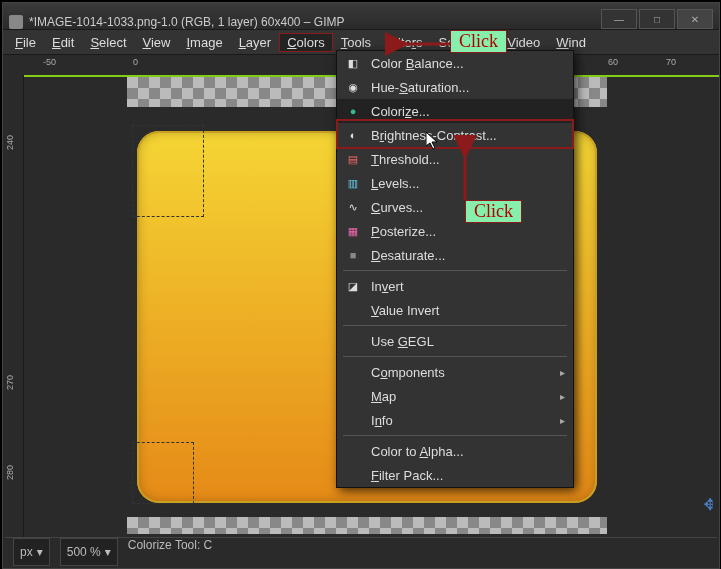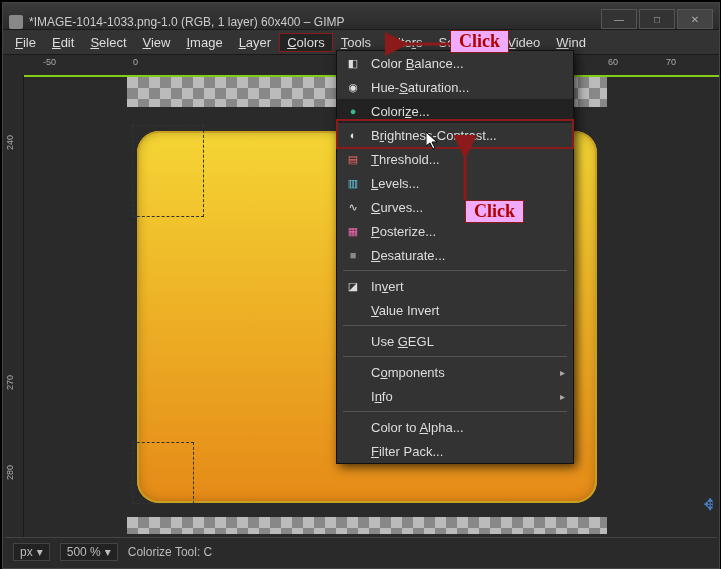--- a/index.html
+++ b/index.html
@@ -19,30 +19,30 @@
 .ruler-v{width:20px;background:#2a2a2a;border-right:1px solid #1a1a1a;position:absolute;left:0;top:72px;bottom:30px;font-size:9px;color:#aaa}
 .ruler-v span{position:absolute;left:2px;writing-mode:vertical-rl;transform:rotate(180deg)}
 .canvas-area{position:absolute;left:24px;top:74px;right:6px;bottom:34px;background:#2a2a2a;overflow:hidden}
 .checker{position:absolute;background:repeating-conic-gradient(#888 0 25%,#bbb 0 50%) 0 0/22px 22px}
 .img-top{left:100px;top:0;width:480px;height:30px}
 .img-bottom{left:100px;top:440px;width:480px;height:30px}
 .gradient{position:absolute;left:110px;top:54px;width:460px;height:372px;background:linear-gradient(#f5d534,#e58a17);border-radius:22px;box-shadow:inset 0 0 0 2px #caa020,inset 0 0 12px rgba(0,0,0,.3)}
 .sel-box{position:absolute;border:1px dashed #333}
 .sel1{left:105px;top:48px;width:70px;height:90px}
 .sel2{left:105px;top:365px;width:60px;height:60px}
-.statusbar{position:absolute;left:2px;right:2px;bottom:2px;height:28px;background:#2a2a2a;border-top:1px solid #444;display:flex;align-items:center;gap:10px;padding:0 8px;font-size:12px;color:#bbb}
+.statusbar{position:absolute;left:2px;right:2px;bottom:2px;height:28px;background:#2a2a2a;border-top:1px solid #444;display:flex;gap:10px;padding:0 8px;font-size:12px;color:#bbb}
 .stat-box{background:#222;border:1px solid #444;padding:1px 6px;display:flex;align-items:center;gap:4px}
 .dropdown{position:absolute;left:336px;top:50px;width:236px;background:#333;border:1px solid #111;box-shadow:3px 3px 10px rgba(0,0,0,.7);z-index:5}
 .dd-item{display:flex;align-items:center;padding:4px 10px 4px 8px;color:#ddd;cursor:default;position:relative}
 .dd-item.hover{background:#222}
 .dd-ico{width:16px;height:16px;margin-right:10px;display:flex;align-items:center;justify-content:center;font-size:11px}
 .dd-sep{height:1px;background:#555;margin:3px 6px}
 .dd-sub::after{content:"▸";position:absolute;right:8px;color:#aaa;font-size:10px}
 .dd-item u{text-decoration:underline}
-.click-label{position:absolute;background:#f0abfc;color:#b00000;border:1px solid #8c1a1a;font-weight:bold;font-size:18px;padding:0 8px;z-index:10;font-family:Georgia,serif}
+.click-label{position:absolute;background:#86efac;color:#b00000;border:1px solid #8c1a1a;font-weight:normal;font-size:18px;padding:0 8px;z-index:10;font-family:Georgia,serif}
 .click1{left:450px;top:30px}
 .click2{left:465px;top:200px}
 .arrow{position:absolute;z-index:9}
 .arrow svg{overflow:visible}
 .highlight-box{position:absolute;border:2px solid #8c1a1a;z-index:8;pointer-events:none}
 .hb1{left:336px;top:119px;width:234px;height:26px}
 .cursor{position:absolute;left:426px;top:132px;z-index:20;font-size:15px;color:#fff}
 .move-icon{position:absolute;right:-4px;bottom:20px;color:#4a7dc0;font-size:16px}
 </style>
 </head>
@@ -162,20 +162,24 @@
       <span class="dd-ico"></span>
       <span>Use <u>G</u>EGL</span>
     </div>
   <div class="dd-sep"></div>
   <div class="dd-item dd-sub">
       <span class="dd-ico"></span>
       <span>C<u>o</u>mponents</span>
     </div>
   <div class="dd-item dd-sub">
       <span class="dd-ico"></span>
+      <span><u>M</u>ap</span>
+    </div>
+  <div class="dd-item dd-sub">
+      <span class="dd-ico"></span>
       <span>I<u>n</u>fo</span>
     </div>
   <div class="dd-sep"></div>
   <div class="dd-item">
       <span class="dd-ico"></span>
       <span>Color to <u>A</u>lpha...</span>
     </div>
   <div class="dd-item">
       <span class="dd-ico"></span>
       <span><u>F</u>ilter Pack...</span>

